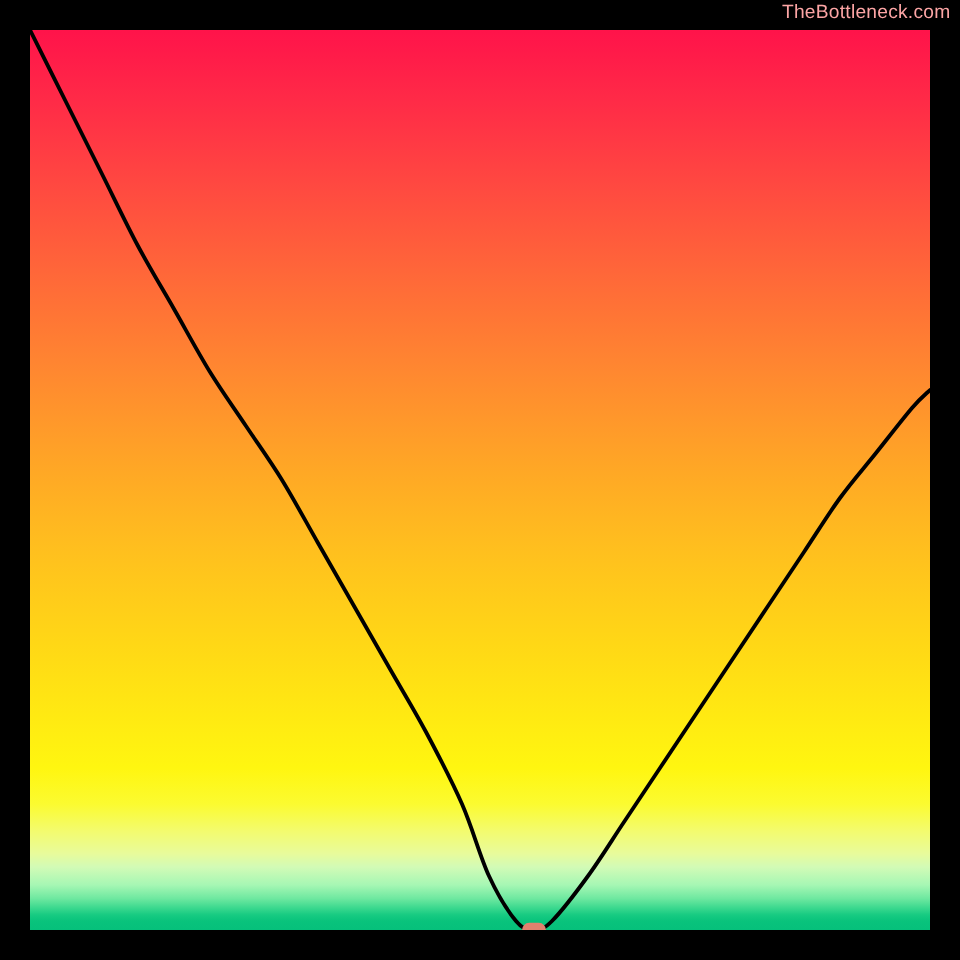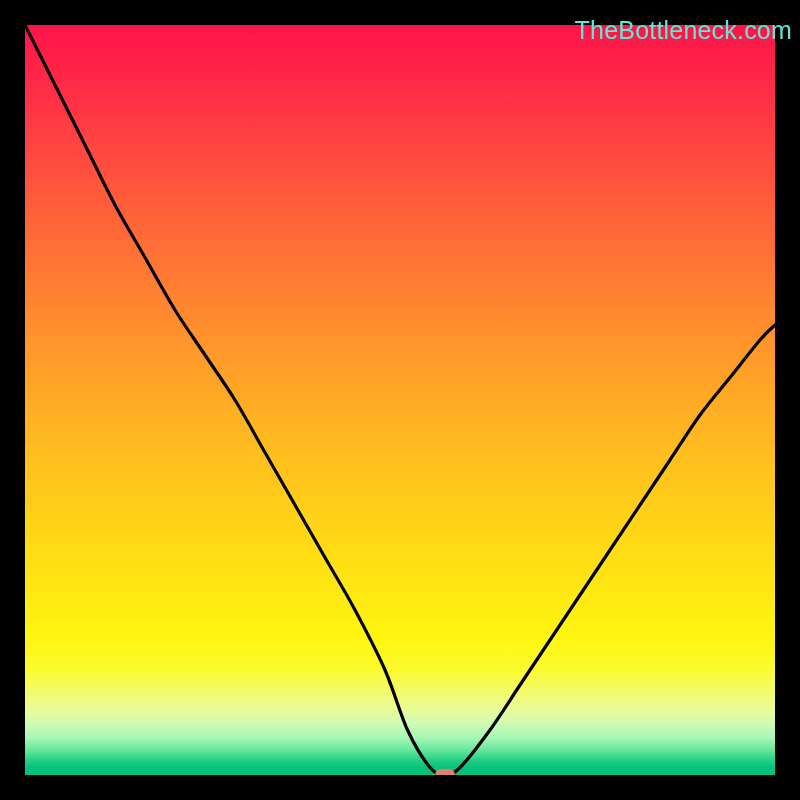--- a/index.html
+++ b/index.html
@@ -65,24 +65,24 @@
   .marker {
     position: absolute;
     width: 20px;
     height: 12px;
     background: #e0816e;
     border-radius: 6px;
     transform: translate(-50%, -50%);
   }
   .watermark {
     position: absolute;
-    top: 16px;
+    top: 2px;
     right: 8px;
-    color: #5eead4;
-    font-size: 25px;
+    color: #fca5a5;
+    font-size: 16px;
     font-weight: 400;
     letter-spacing: 0.2px;
   }
 </style>
 </head>
 <body>
 
 <div class="frame">
 
   <div class="plot">

